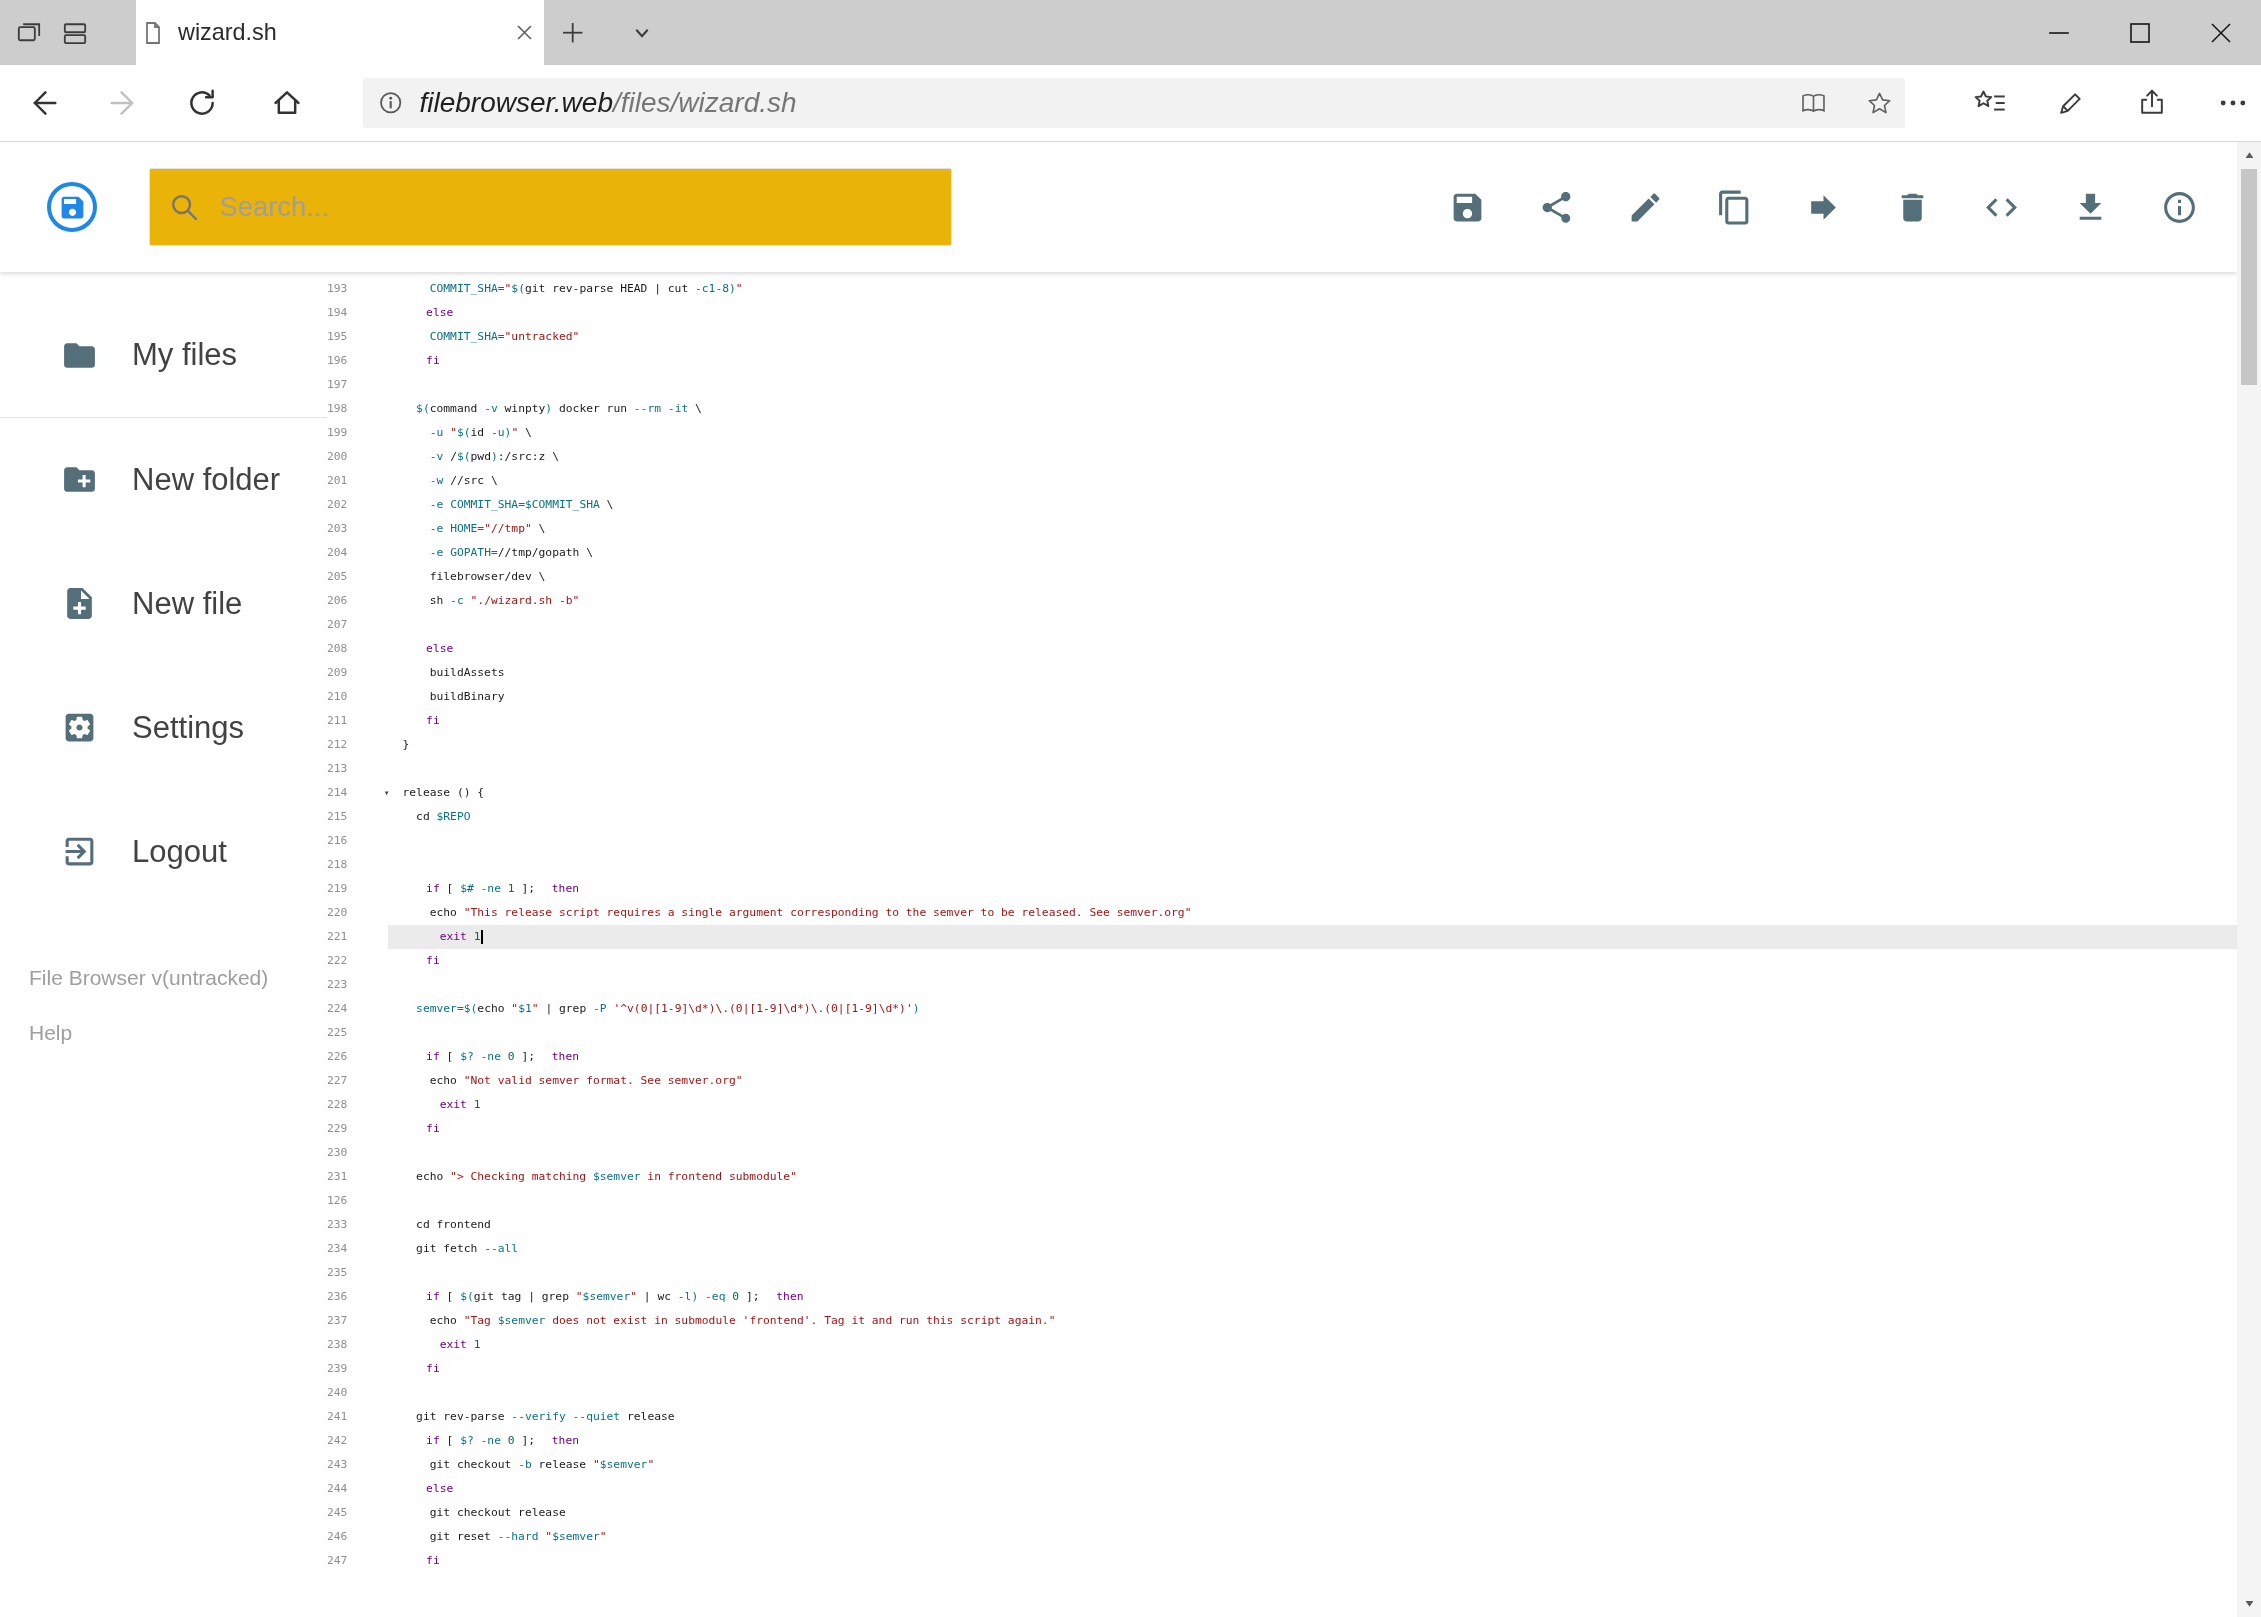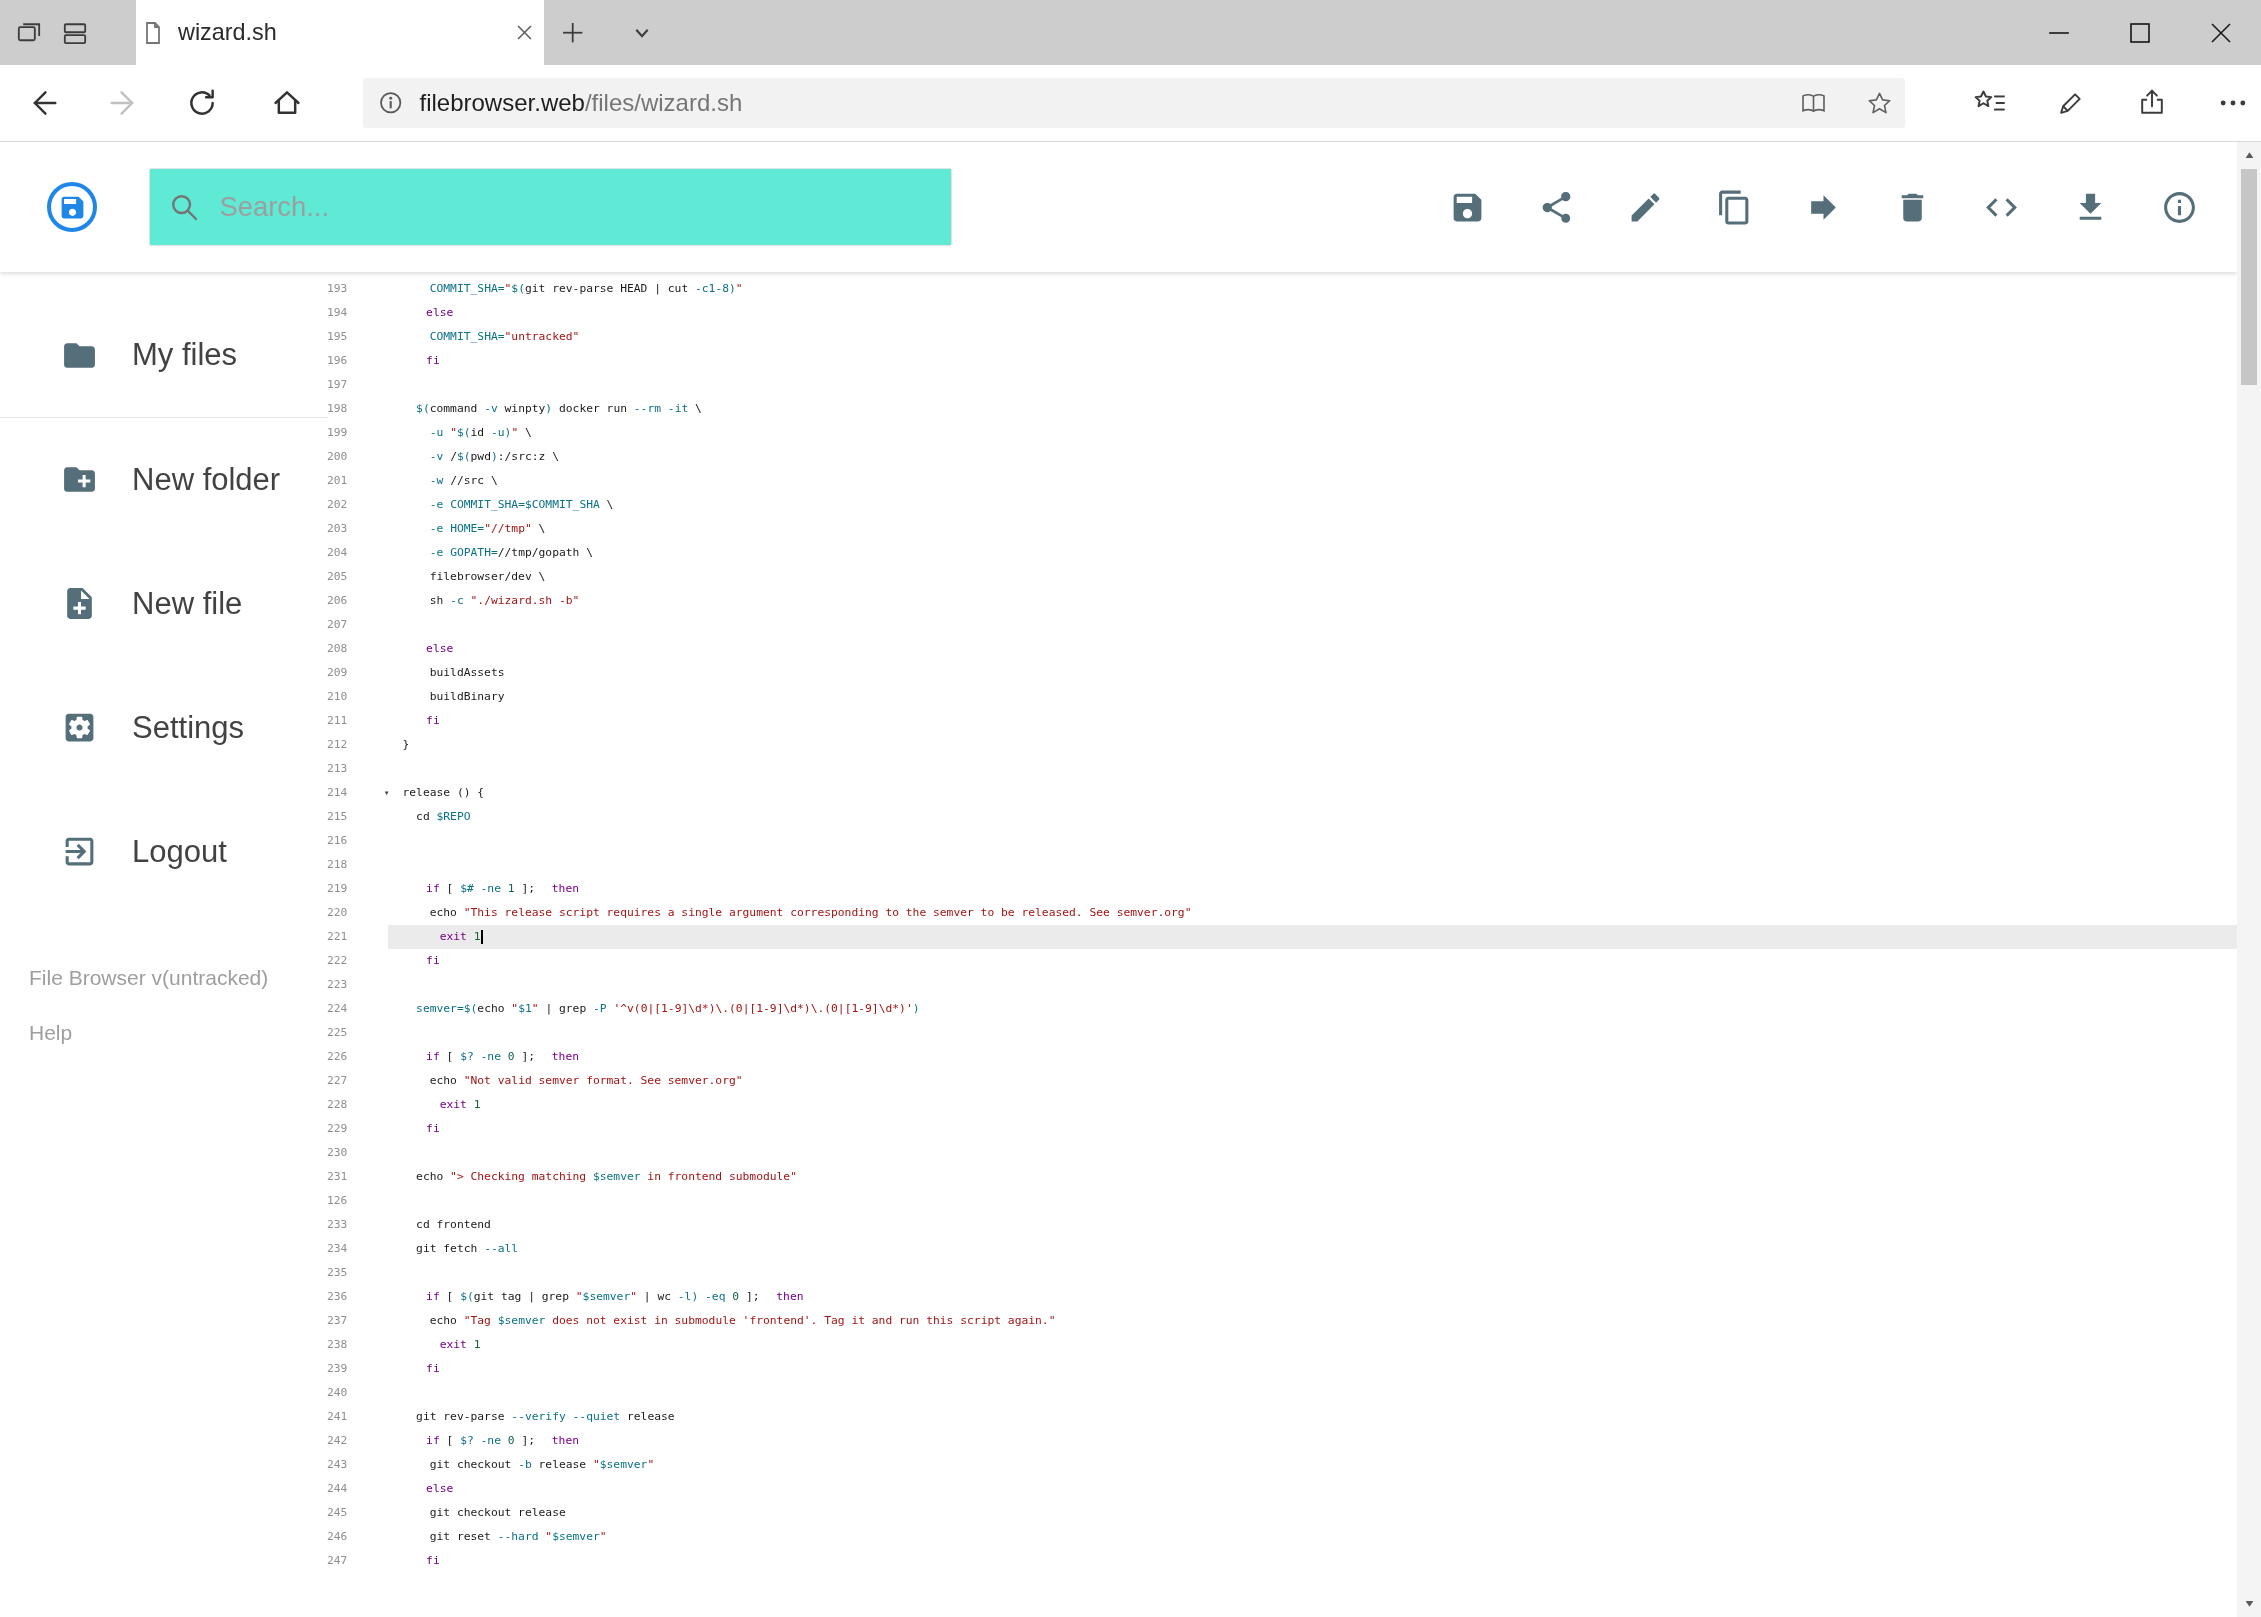--- a/index.html
+++ b/index.html
@@ -22,30 +22,30 @@
   .tabchev { position:absolute; left:624px; top:14.5px; width:36px; height:36px; background:none; border:none; display:flex; align-items:center; justify-content:center; cursor:pointer; }
   .win-controls { position:absolute; right:0; top:0; height:65px; display:flex; }
   .win-btn { width:81px; height:65px; display:flex; align-items:center; justify-content:center; background:none; border:none; cursor:pointer; }
 
   
   .navbar { position:absolute; left:0; top:65px; width:2261px; height:77px; background:#fff; border-bottom:0.8px solid #d9d9d9; z-index:3; }
   .nav-iconbtn { position:absolute; width:45px; height:45px; top:15.3px; display:flex; align-items:center; justify-content:center; background:none; border:none; cursor:pointer; }
   .pos-back{left:20px;} .pos-fwd{left:101px;} .pos-refresh{left:179px;} .pos-home{left:264px;}
   .pos-hub{left:1967px;} .pos-pen{left:2048px;} .pos-share{left:2129px;} .pos-more{left:2210px;}
   .addressbar { position:absolute; left:363px; top:13px; width:1542px; height:50px; background:#f2f2f2; border-radius:2.4px; display:flex; align-items:center; padding-left:13px; cursor:text; }
-  .url-text { margin-left:14.5px; font-size:24px; white-space:nowrap; }
+  .url-text { margin-left:14.5px; font-size:28px; white-space:nowrap;font-style:italic; }
   .url-domain { color:#1f1f1f; }
   .url-path { color:#767676; }
   .in-bar-btn { position:absolute; top:10.5px; width:29px; height:29px; background:none; border:none; display:flex; align-items:center; justify-content:center; cursor:pointer; }
   .pos-read{ right:77px; } .pos-star{ right:11.3px; }
 
   
   .appheader { position:absolute; left:0; top:142px; width:2237px; height:130px; background:#fff; box-shadow:0 1.6px 4px rgba(0,0,0,.14); z-index:2; }
   .logo { position:absolute; left:47px; top:40px; width:50px; height:50px; border-radius:50%; border:4px solid #1f87e8; background:#fff; display:flex; align-items:center; justify-content:center; cursor:pointer; }
-  .searchbar { position:absolute; left:149px; top:26px; width:803px; height:78px; background:#5eead4; border:0.8px solid #e2e2e2; border-radius:2.4px; display:flex; align-items:center; padding:0 18px; }
+  .searchbar { position:absolute; left:149px; top:26px; width:803px; height:78px; background:#eab308; border:0.8px solid #e2e2e2; border-radius:2.4px; display:flex; align-items:center; padding:0 18px; }
   .searchbar input { border:none; outline:none; background:transparent; font-family:"Liberation Sans",sans-serif; font-size:27.4px; color:#444; margin-left:19.4px; flex:1; }
   .searchbar input::placeholder { color:#9e9e9e; }
   .file-toolbar { position:absolute; right:39px; top:0; height:100%; display:flex; align-items:center; gap:52px; }
   .tb-btn { width:37px; height:37px; background:none; border:none; padding:0; cursor:pointer; }
   .tb-icon { width:37px; height:37px; fill:var(--icon-slate); }
 
   
   .content { position:absolute; left:0; top:272px; width:2237px; height:1345px; display:flex; background:#fff; }
   .sidebar { width:327px; height:100%; flex:none; position:relative; background:#fff; }
   .sidebar nav { padding-top:21px; }

